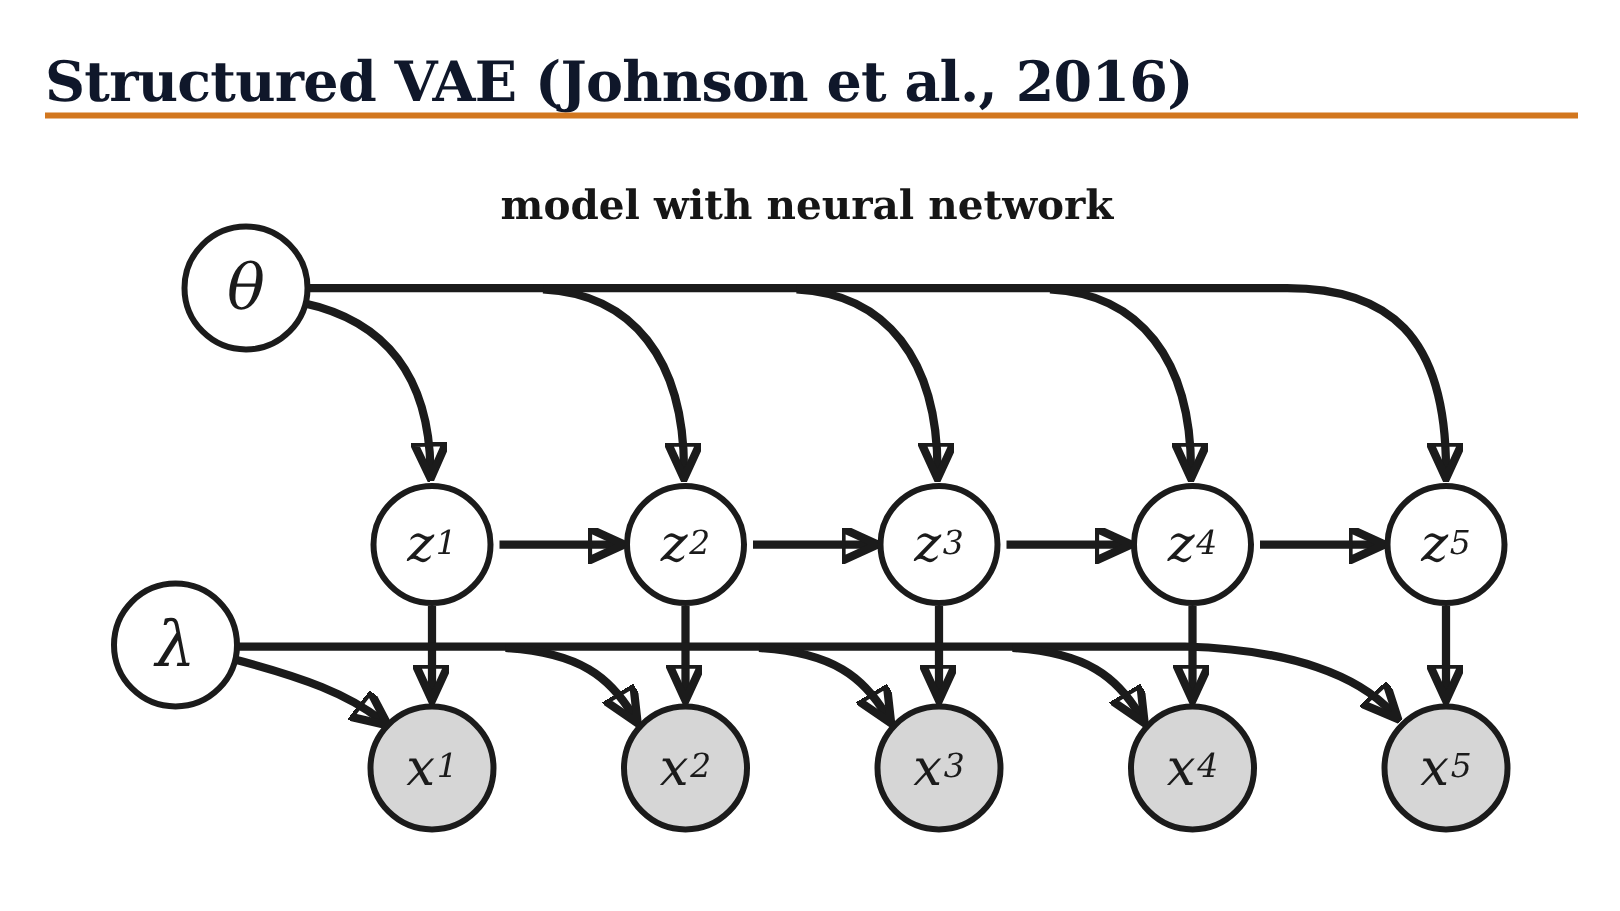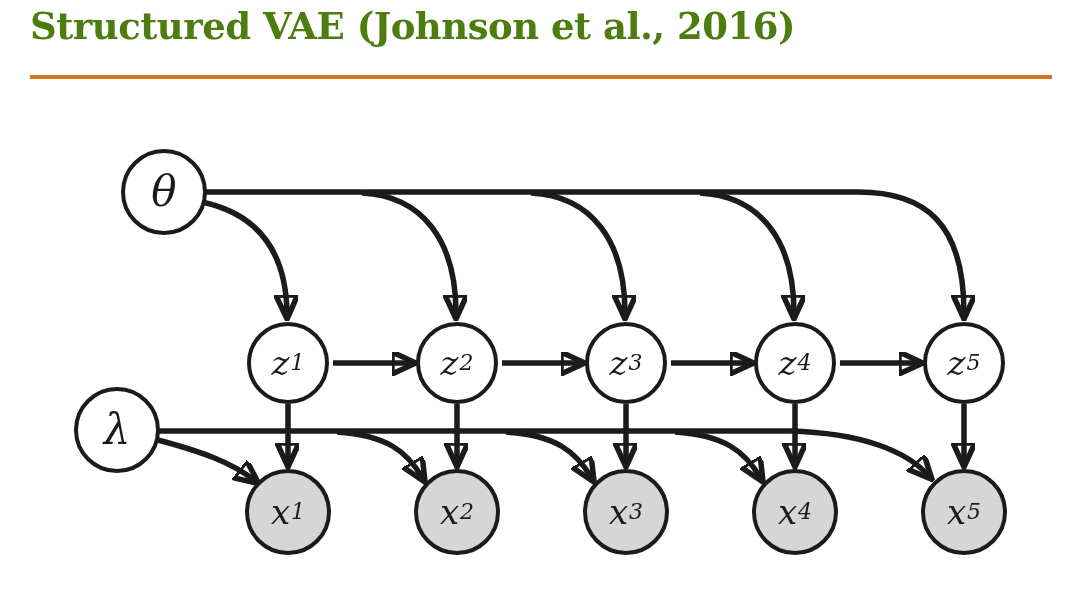--- a/index.html
+++ b/index.html
@@ -5,24 +5,24 @@
   html,body{margin:0;padding:0;background:#ffffff;}
   .slide{
     position:relative;
     width:1080px;height:607px;
     background:#ffffff;
     overflow:hidden;
     font-family:"DejaVu Serif", serif;
   }
   .slide-title{
     position:absolute;
-    left:30px;top:4px;
+    left:30px;top:32px;
     font-size:37px;
     font-weight:bold;
-    color:#4d7c0f;
+    color:#0f172a;
     letter-spacing:-0.5px;
     white-space:nowrap;
   }
   .title-rule{
     position:absolute;
     left:30px;top:75px;
     width:1022px;height:4px;
     background:#d2771f;
   }
   .diagram-caption{
@@ -77,20 +77,21 @@
   .n-x5{left:921px;top:469px;}
 </style>
 </head>
 <body>
 
 <div class="slide">
 
   <div class="slide-title">Structured VAE (Johnson et al., 2016)</div>
   <div class="title-rule"></div>
 
+  <div class="diagram-caption">model with neural network</div>
 
   <svg class="edges" viewBox="0 0 1080 607" xmlns="http://www.w3.org/2000/svg">
     <defs>
       <marker id="arrow" markerUnits="userSpaceOnUse" markerWidth="26" markerHeight="24" refX="18" refY="11" orient="auto">
         <path d="M0,0 L24,11 L0,22 Z" fill="#1b1b1b" stroke="none"></path>
       </marker>
     </defs>
 
     <path d="M 206 192 H 858 C 925 192, 964 223, 964 313" marker-end="url(#arrow)"></path>
 

